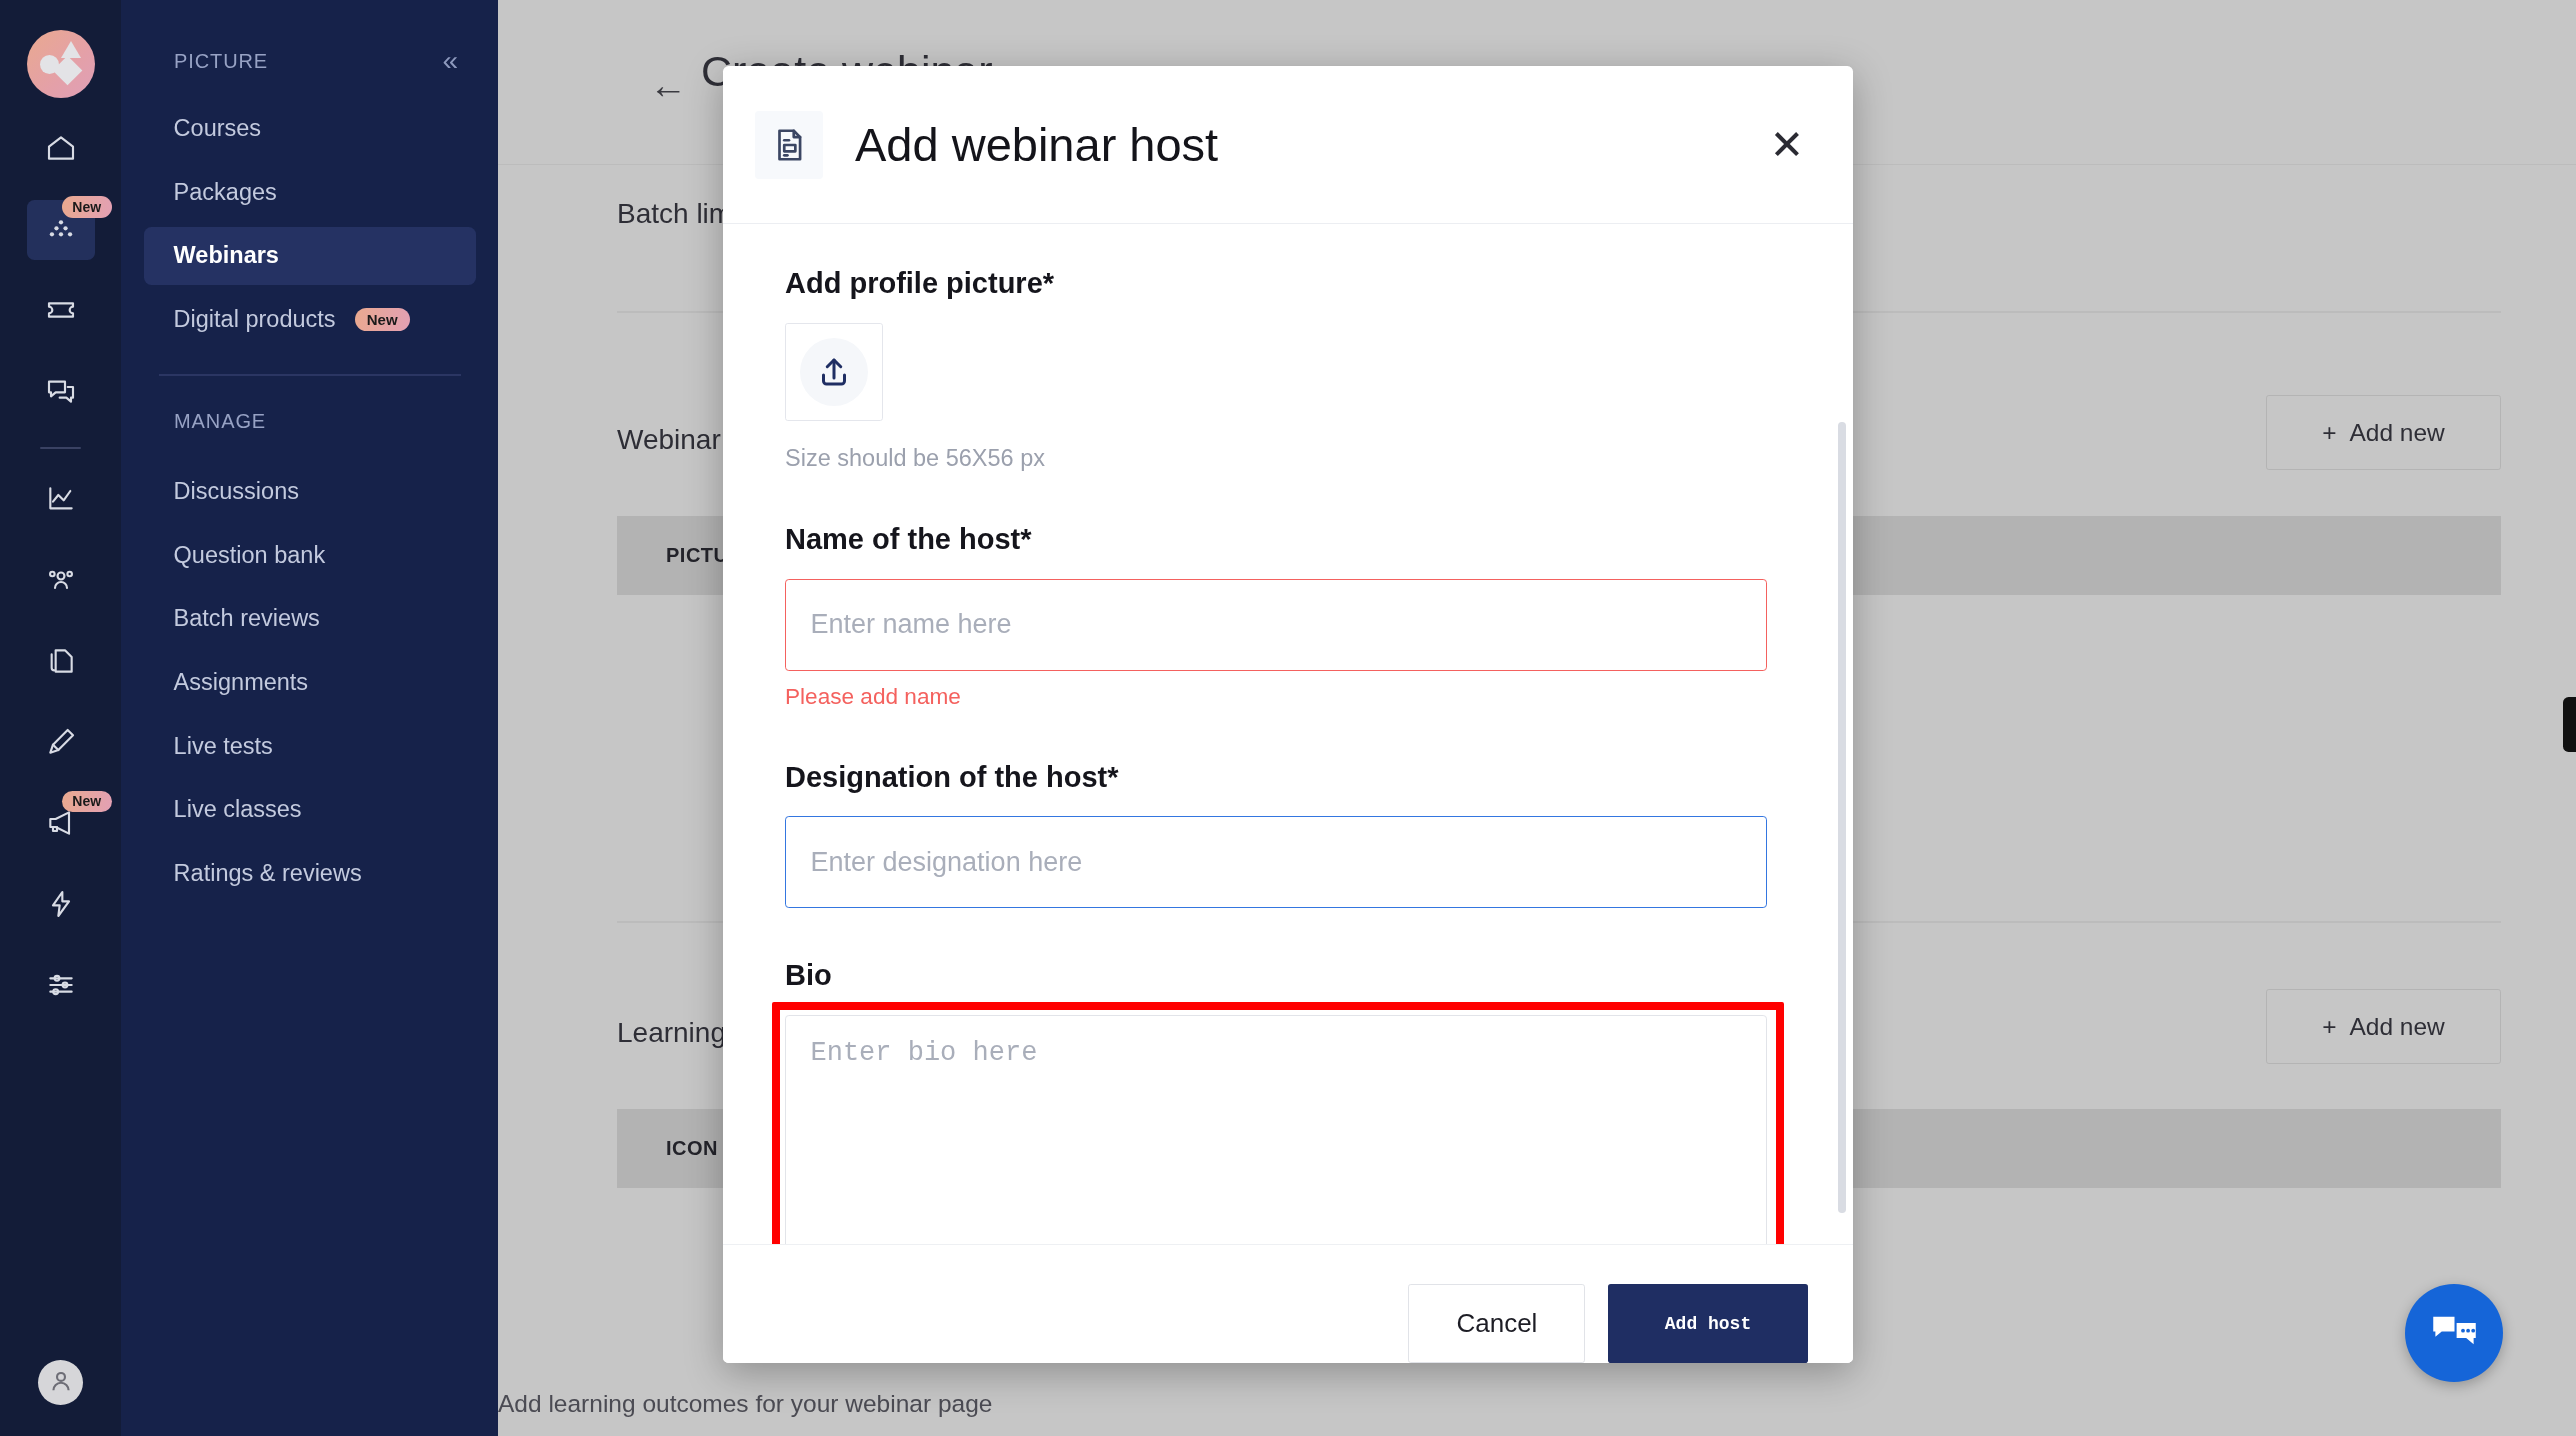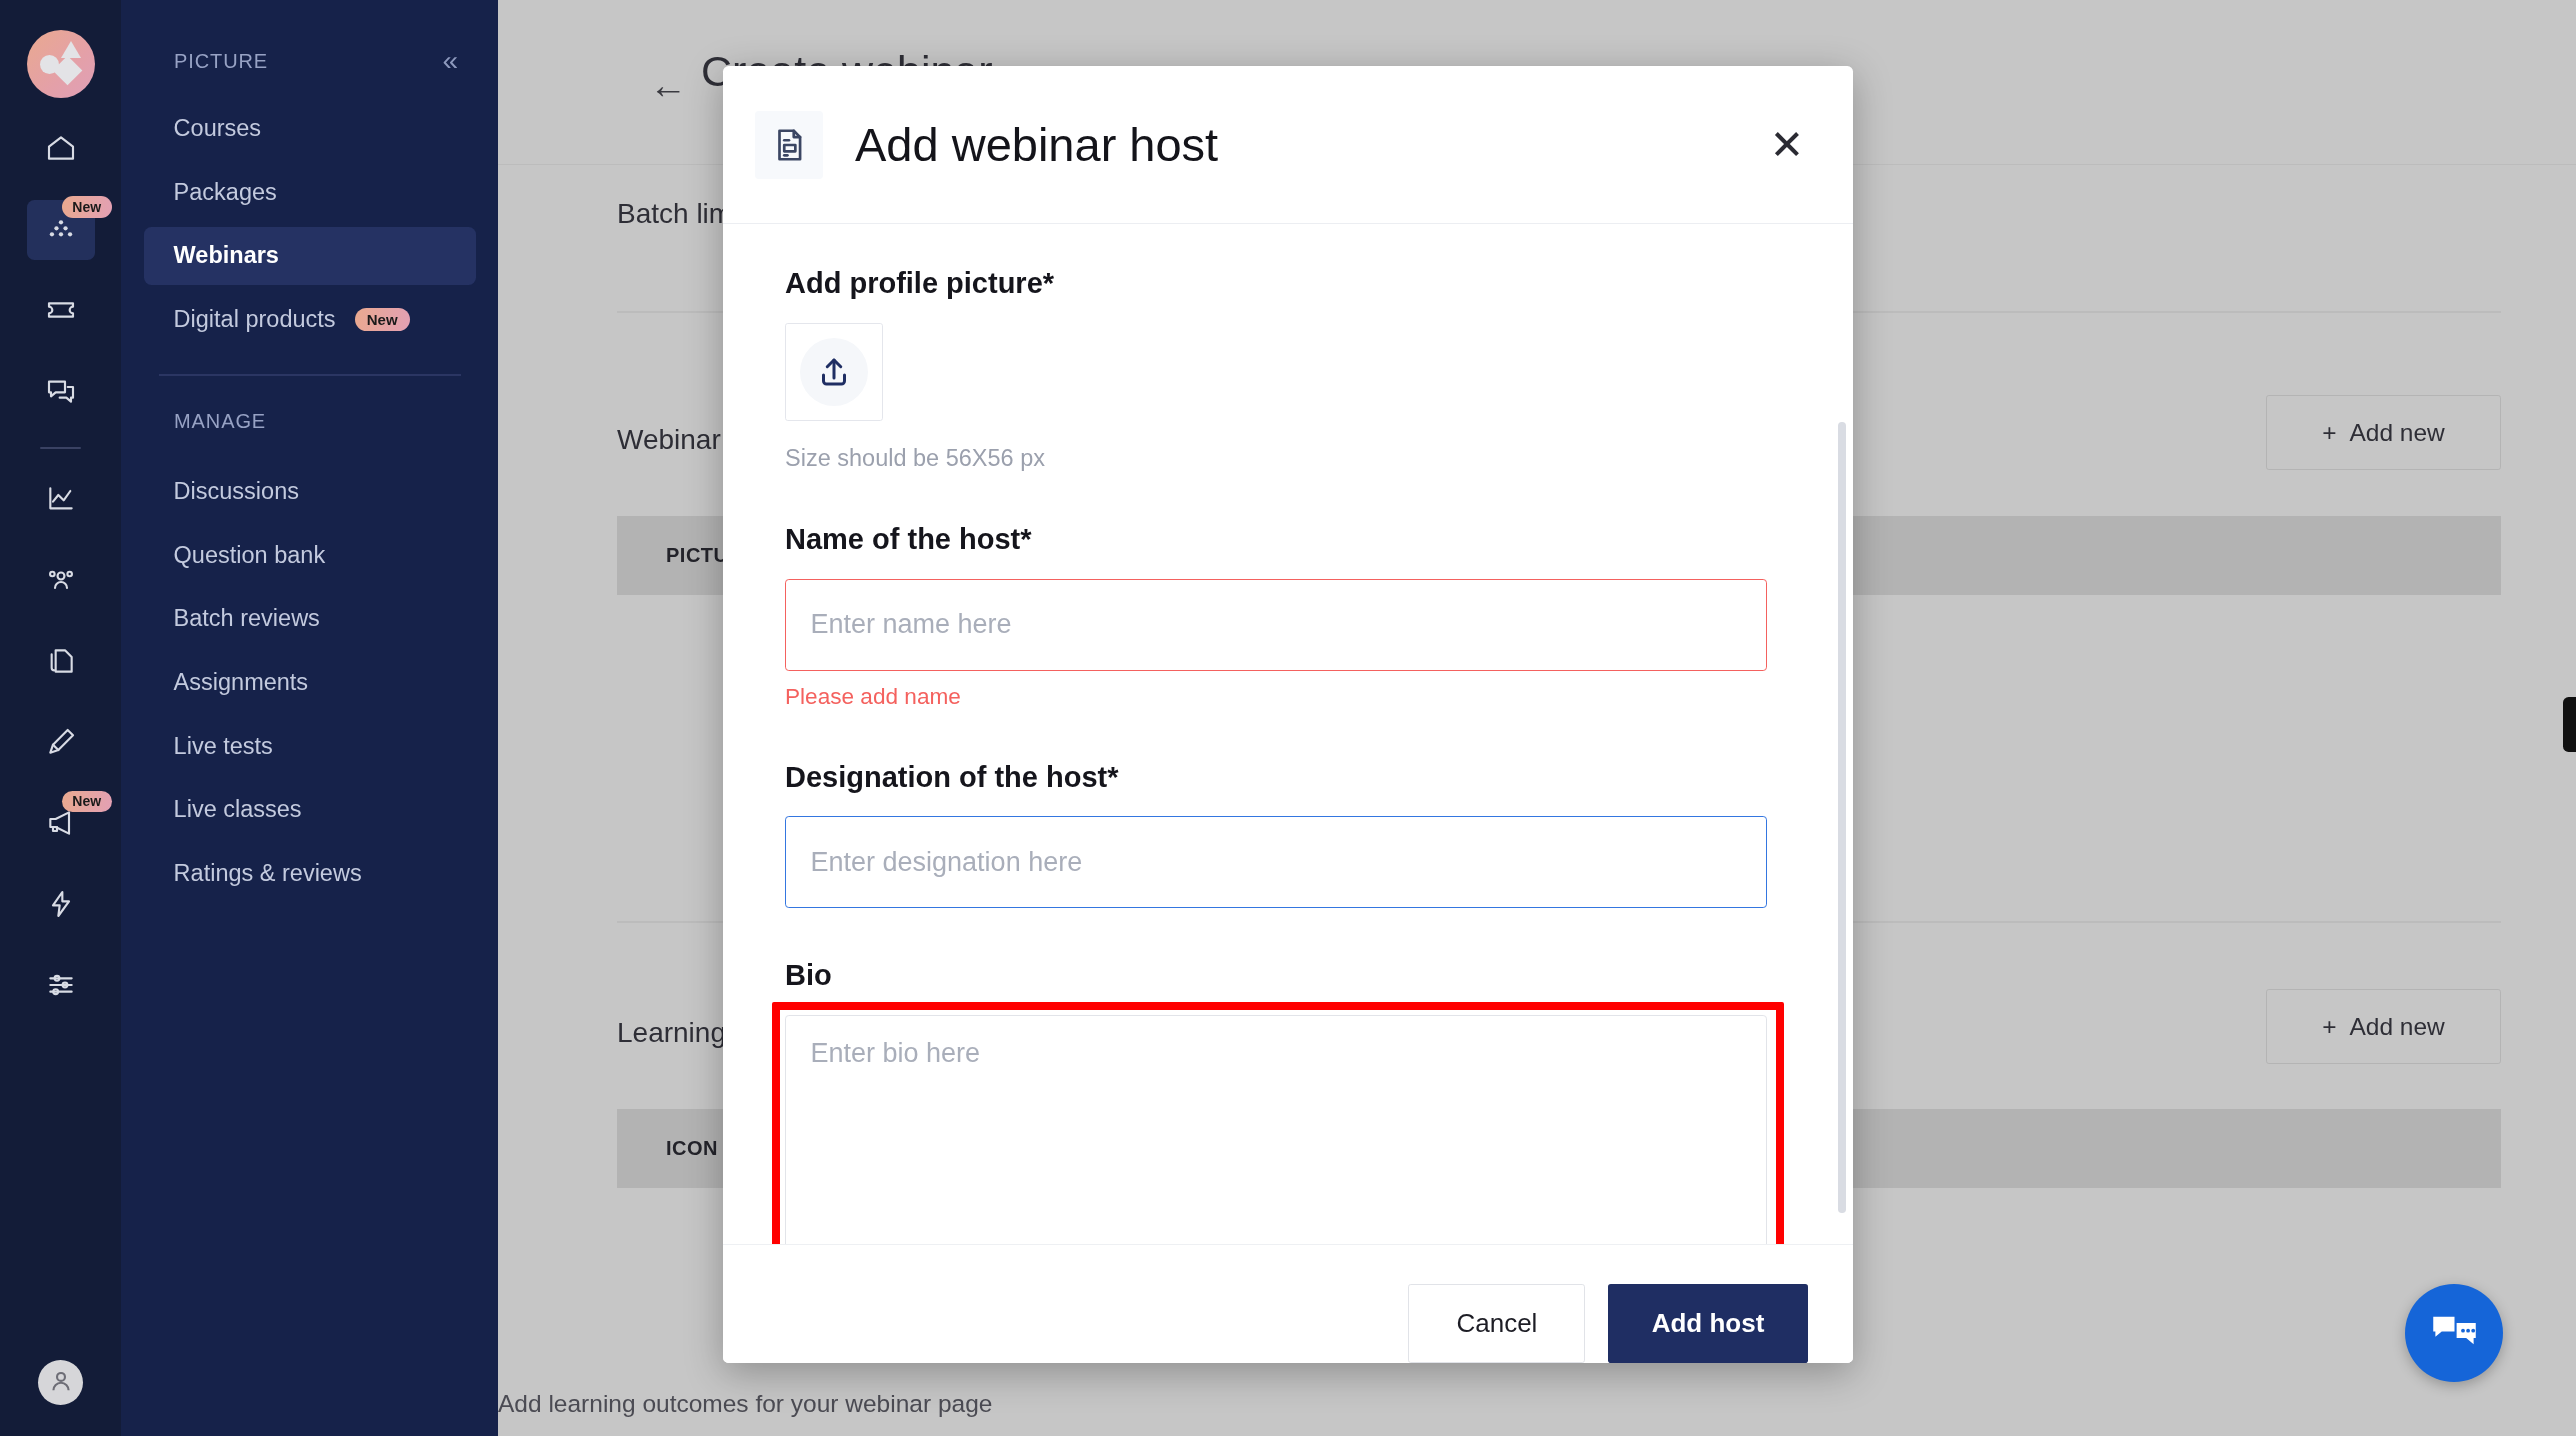--- a/index.html
+++ b/index.html
@@ -176,38 +176,38 @@
   .err-msg { font-size: 22.6px; color:#f4615e; margin-top: 13px; }
 
   .bio-wrap { position:relative; margin-top: 21px; }
   .bio-highlight {
     position:absolute; left: -13px; top: -13px; width: 1012px; height: 271px;
     border: 8.5px solid #ff0000; border-radius: 1.9px; pointer-events:none;
   }
   .bio-area {
     width: 982px; height: 243px; border: 1.9px solid #e2e4e9; border-radius: 3.8px;
     padding: 22.6px 24.5px; font-size: 27px; color:#1a1a22; resize:none;
-    font-family: Liberation Sans, sans-serif; outline:none; background:#fff;
+    font-family: Liberation Mono, monospace; outline:none; background:#fff;
   }
   .bio-area::placeholder { color:#a9aeba; }
 
   .modal-footer {
     flex: 0 0 auto; height: 119px; border-top: 1.9px solid #eef0f3;
     display:flex; align-items:flex-end; justify-content:flex-end; gap: 22.6px;
     padding-right: 45px; background:#fff;
   }
   .btn-cancel {
     width: 177px; height: 79px; border:1.9px solid #e1e3e8; background:#fff;
     font-size: 26px; color:#1d1d25; border-radius: 2.8px; cursor:pointer;
     font-family:"Liberation Sans", sans-serif;
   }
   .btn-primary {
     width: 200px; height: 79px; border:none; background:#1f2e63; color:#fff;
-    font-size: 26px; font-weight:700; border-radius: 2.8px; cursor:pointer;
-    font-family:Liberation Sans, sans-serif;
+    font-size: 18px; font-weight:700; border-radius: 2.8px; cursor:pointer;
+    font-family:Liberation Mono, monospace;
   }
   .scroll-ind {
     position:absolute; right: 7.5px; top: 198px; width: 7.5px; height: 791px;
     background:#d9dce3; border-radius: 3.8px;
   }
 </style>
 </head>
 <body>
 
 <div id="root">

